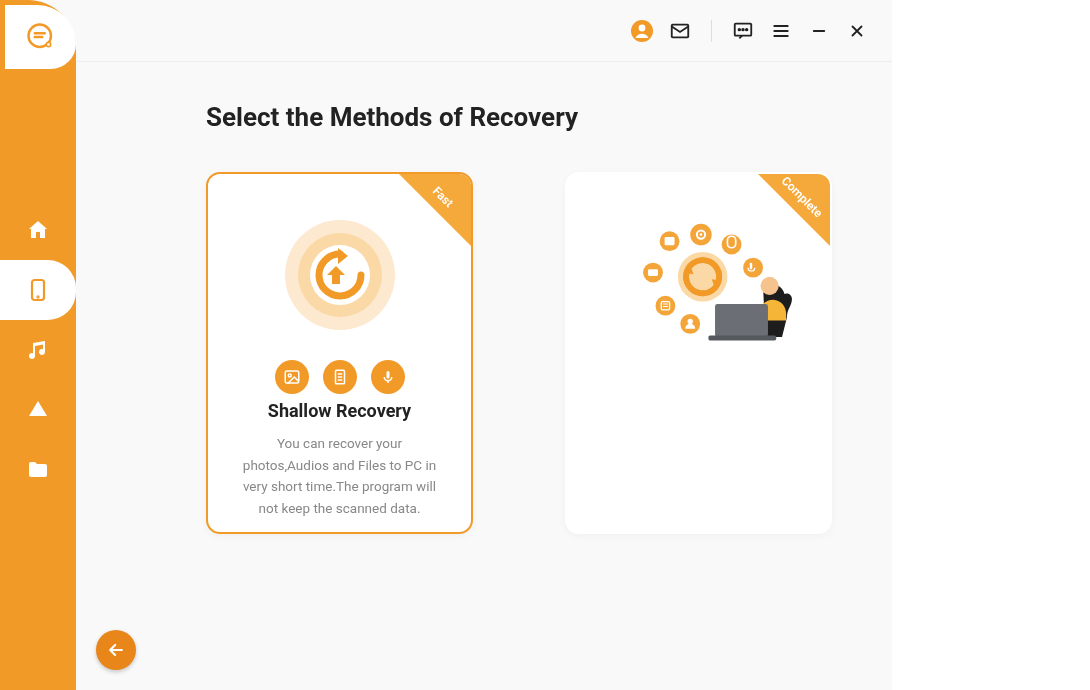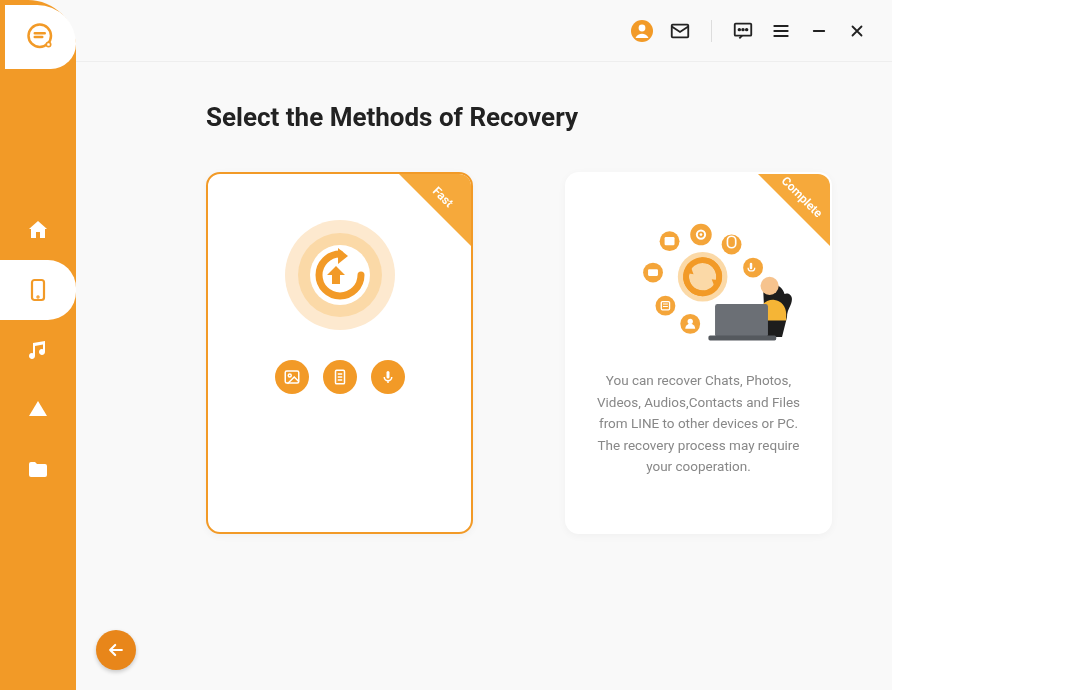--- a/index.html
+++ b/index.html
@@ -171,20 +171,22 @@
                 <path d="M9 8h6M9 12h6M9 16h6"></path>
               </svg>
             </div>
           <div class="badge">
               <svg width="18" height="18" viewBox="0 0 24 24" fill="#fff">
                 <rect x="10" y="4" width="4" height="10" rx="2"></rect>
                 <path d="M7 12a5 5 0 0 0 10 0M12 17v3" stroke="#fff" stroke-width="2" fill="none"></path>
               </svg>
             </div>
         </div>
+        <div class="card-title">Shallow Recovery</div>
+        <div class="card-desc">You can recover your photos,Audios and Files to PC in very short time.The program will not keep the scanned data.</div>
       </div>
 
       <div class="card">
         <div class="ribbon">
           <div class="ribbon-tri"></div>
           <div class="ribbon-text">Complete</div>
         </div>
         <div class="illus">
           <svg width="260" height="170" viewBox="0 0 260 170">
 
@@ -219,21 +221,20 @@
 
             <g>
               <path d="M208 86c14-6 24 1 26 10 3-2 9 0 9 6 0 8-6 12-6 22l-6 24h-18l-3-20" fill="#1d1d1d"></path>
               <circle cx="216" cy="86" r="11" fill="#f6c38e"></circle>
               <path d="M202 120c3-14 13-18 20-17 8 1 14 8 14 17v8h-34z" fill="#f5b536"></path>
               <rect x="150" y="108" width="64" height="40" rx="3" fill="#6b6f75"></rect>
               <rect x="142" y="146" width="82" height="6" rx="2" fill="#55595e"></rect>
             </g>
           </svg>
         </div>
-        <div class="card-desc">You can recover Chats, Photos, Videos, Audios,Contacts and Files from LINE to other devices or PC. The recovery process may require your cooperation.</div>
       </div>
 
     </div>
   </div>
 
   <div class="back-btn" title="Back">
     <svg width="20" height="20" viewBox="0 0 24 24" fill="none" stroke="#fff" stroke-width="2.6">
         <path d="M19 12H5M11 6l-6 6 6 6" stroke-linecap="round" stroke-linejoin="round"></path>
       </svg>
   </div>

